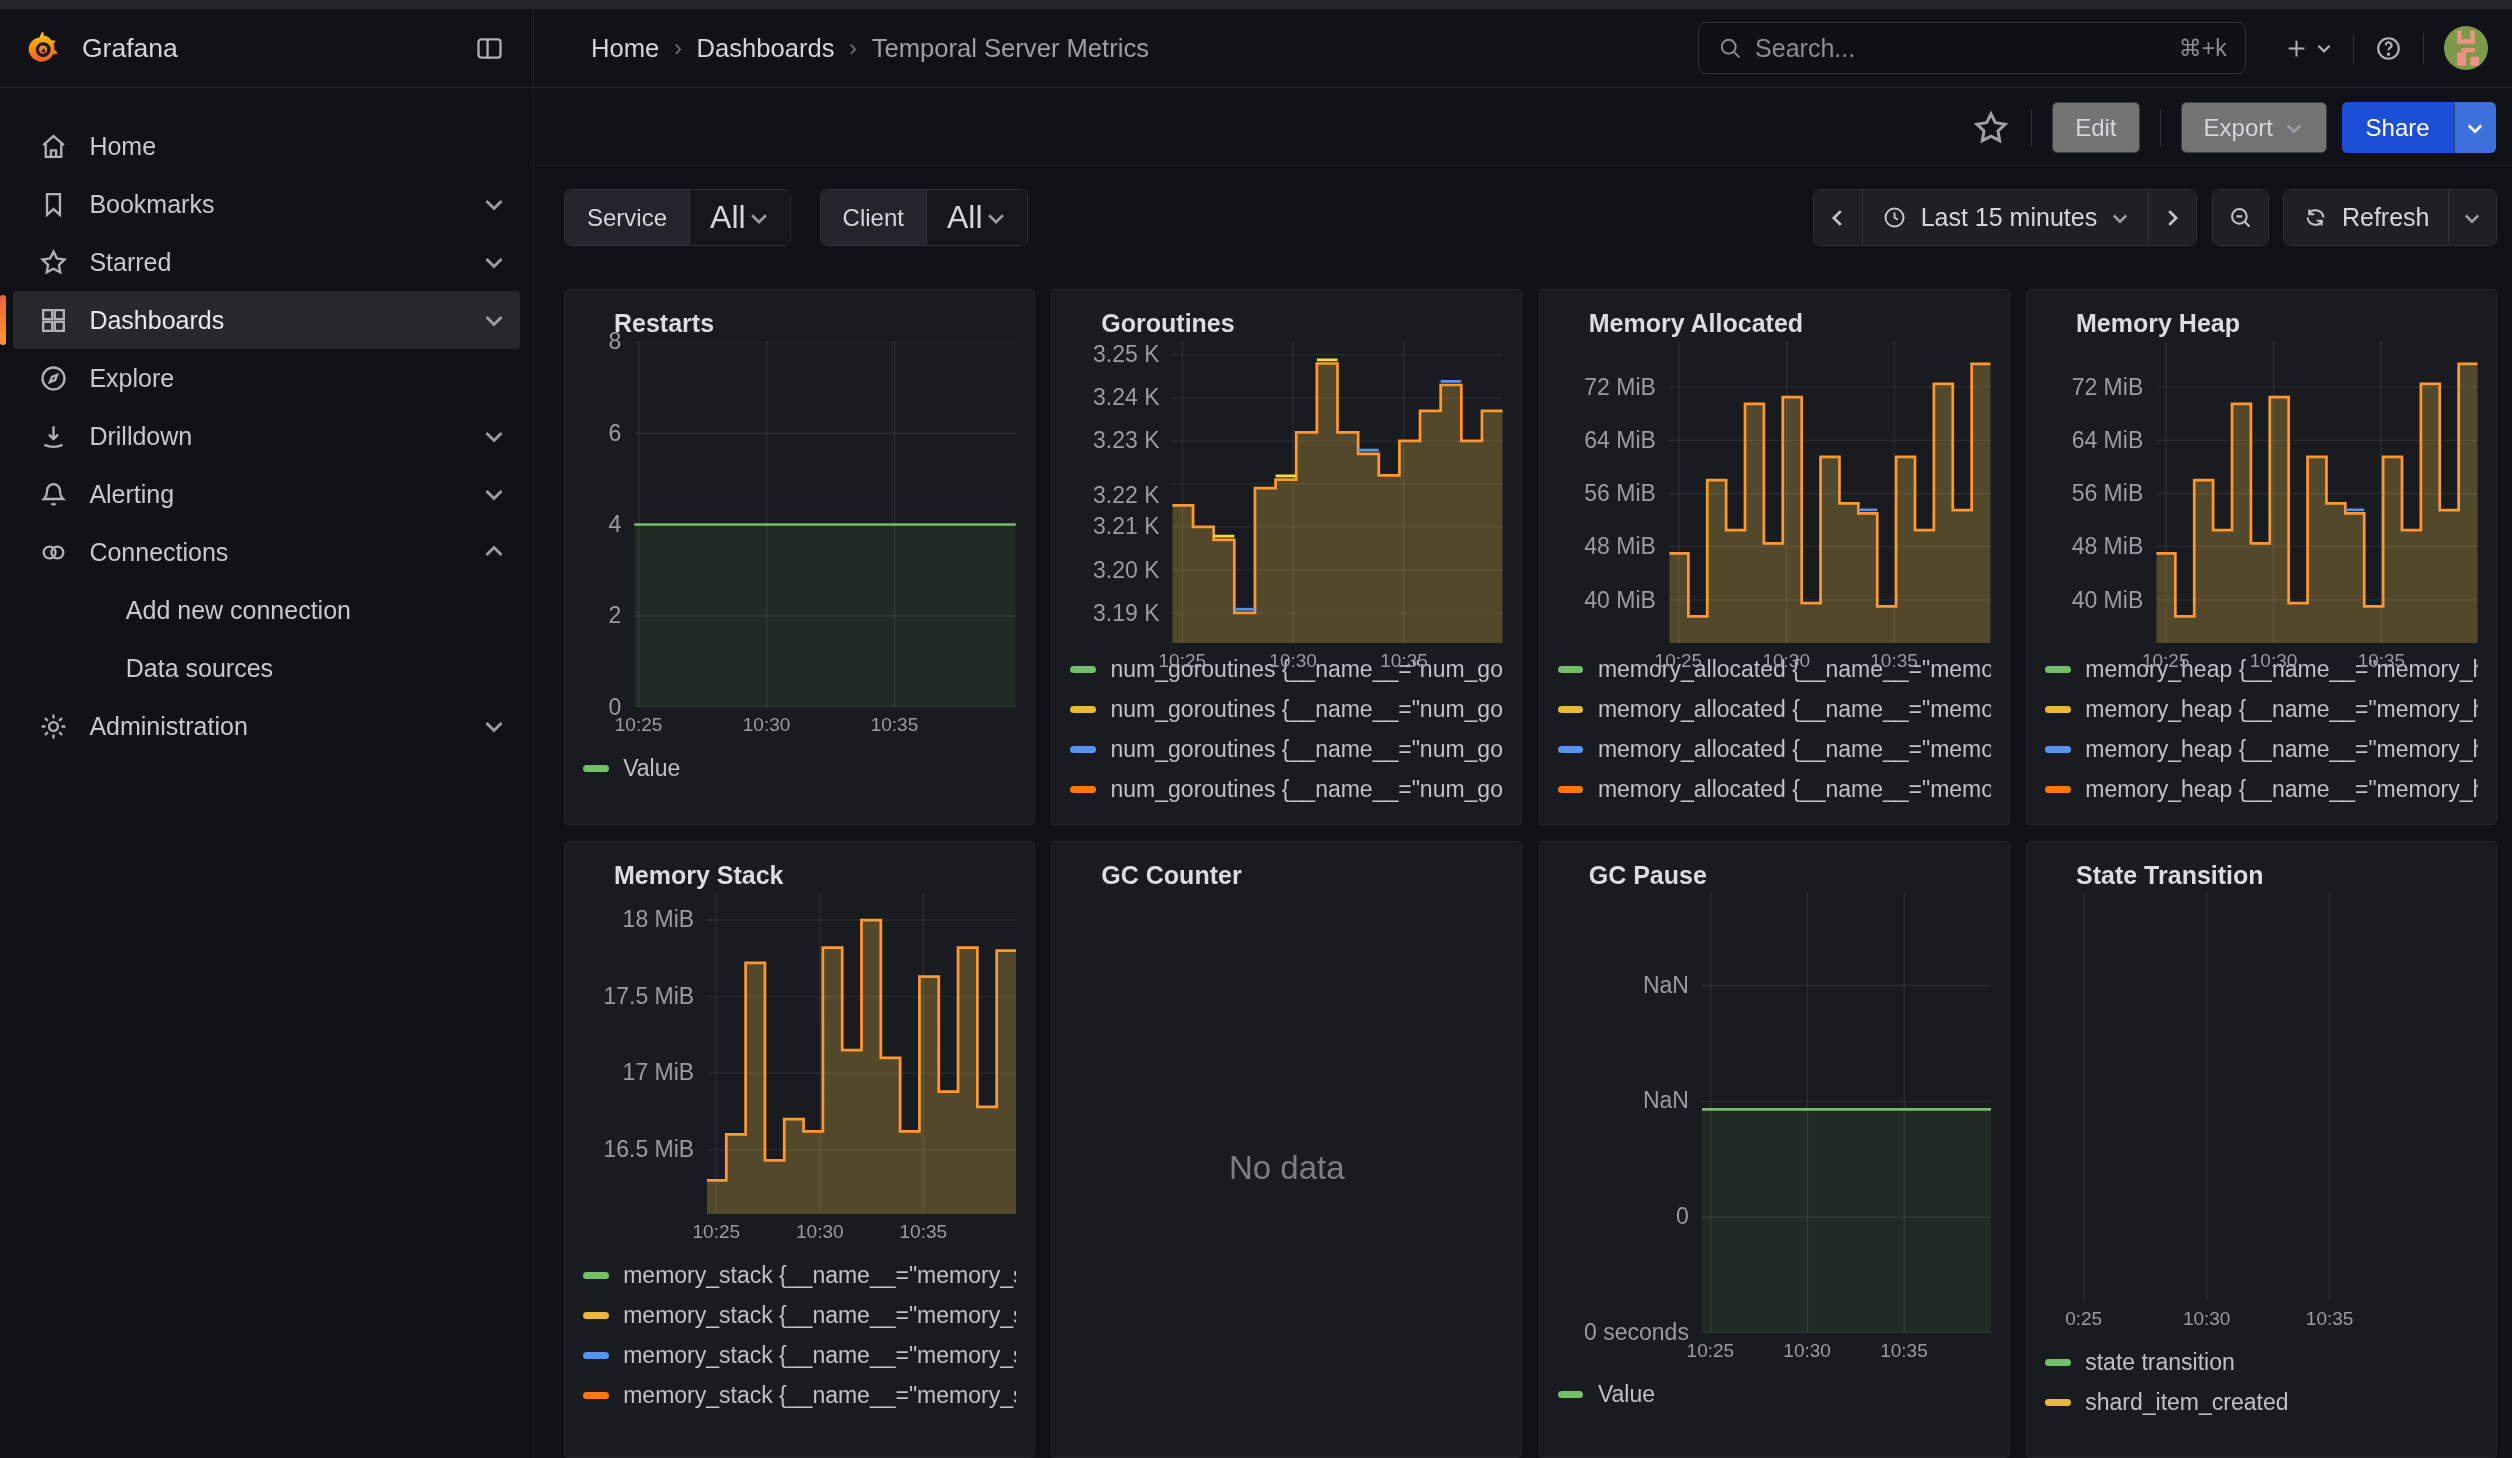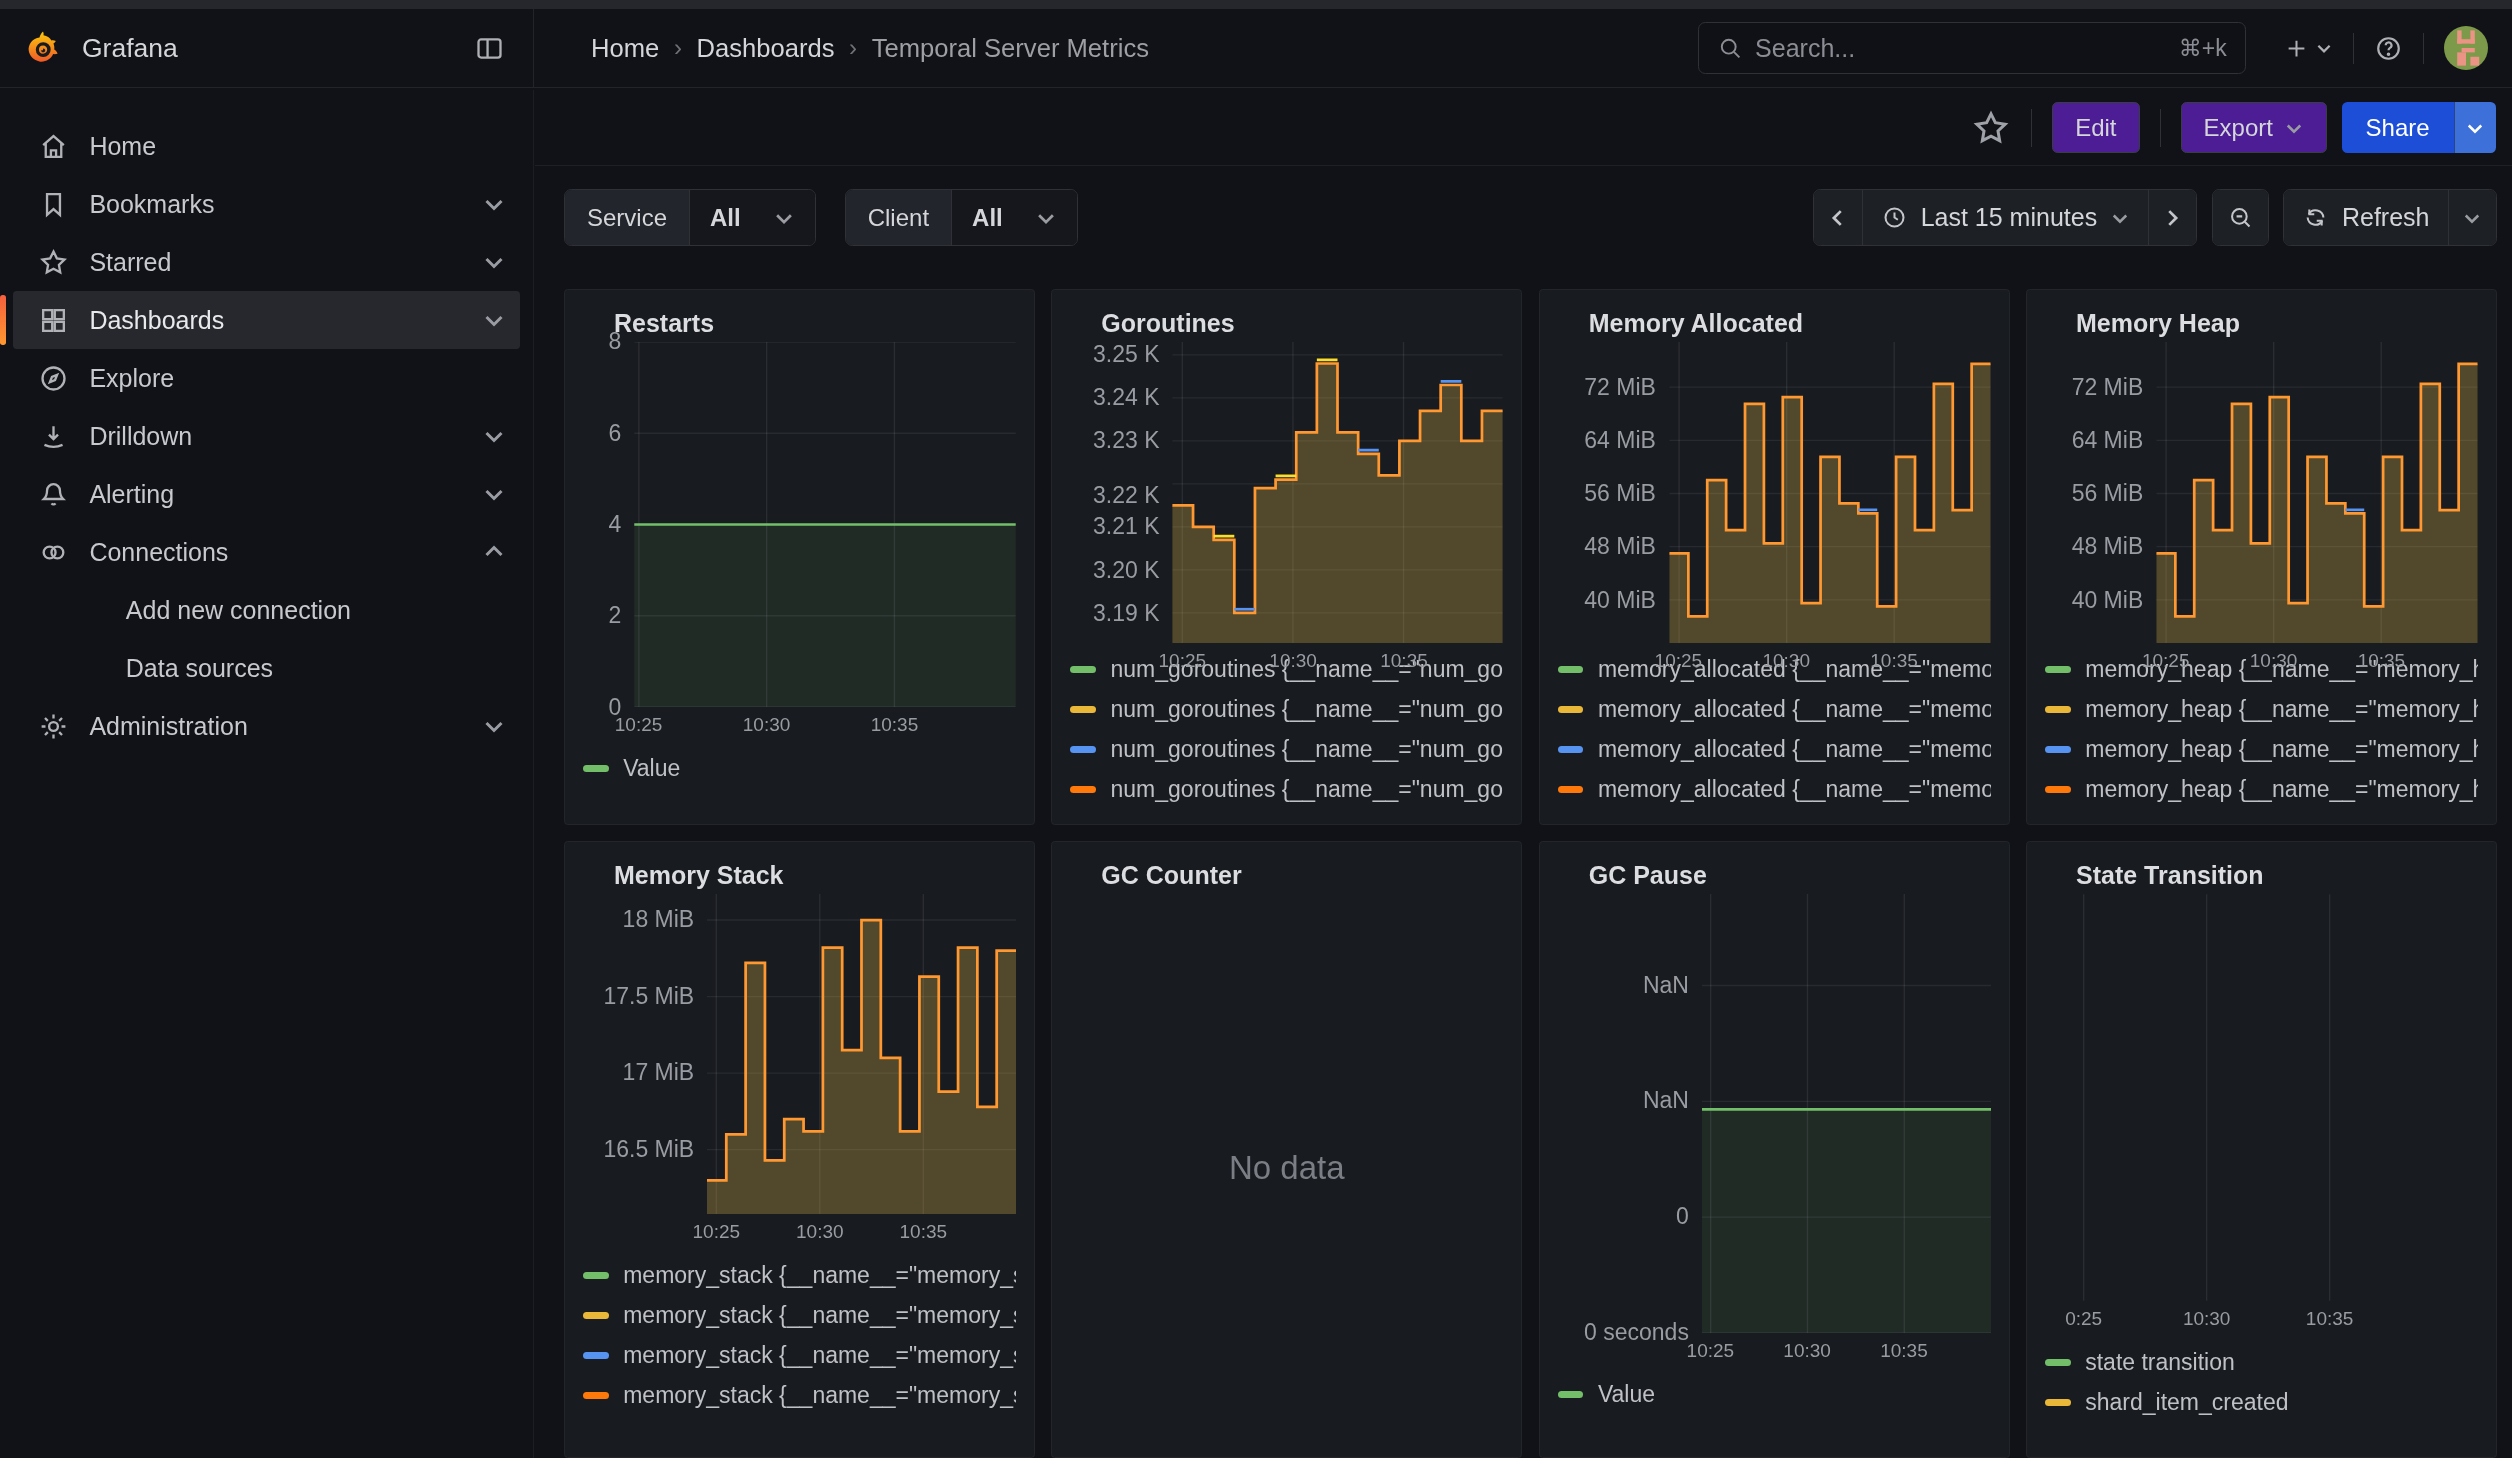--- a/index.html
+++ b/index.html
@@ -48,37 +48,37 @@
   .side-chev { margin-left:auto; margin-right:14.6px; color:#9a9ca3; width:24px; height:24px; }
   .side-chev svg { width:100%; height:100%; }
 
   
   .toolbar { position:absolute; top:90px; left:535px; right:0; height:76px; border-bottom:0.9px solid #1e2025;
              display:flex; align-items:center; justify-content:flex-end; padding-right:16.4px; gap:14.6px; }
   .star-btn { background:none; border:none; color:#9fa1a8; width:40px; height:40px; cursor:pointer; }
   .star-btn svg { width:100%; height:100%; }
   .tb-div { width:0.9px; height:38px; background:#2f3137; margin:0 5.5px; }
   .btn { height:51px; display:inline-flex; align-items:center; gap:11px; padding:0 22px;
-         font-size:24px; color:#d5d6da; background:#4c1d95; border:0.9px solid #3a3d44;
+         font-size:24px; color:#d5d6da; background:#737373; border:0.9px solid #3a3d44;
          border-radius:5.5px; cursor:pointer; font-family:inherit; }
   .btn .chev { width:20px; height:20px; }
   .share-group { display:flex; height:51px; border-radius:5.5px; overflow:hidden; cursor:pointer; }
   .share-main { display:flex; align-items:center; padding:0 24px; background:#1d4ed8; color:#ffffff;
                 font-size:24px; }
   .share-caret { width:42px; display:flex; align-items:center; justify-content:center; background:#3d71d9;
                  border-left:0.9px solid rgba(17,18,23,.45); color:#fff; }
   .chev svg { display:block; width:100%; height:100%; }
 
   
   .filters { position:absolute; top:189px; left:564px; display:flex; gap:29px; }
   .chip { display:flex; height:57px; border:0.9px solid #2f3137; border-radius:7.3px; overflow:hidden; }
   .chip-label { display:flex; align-items:center; padding:0 22px; background:#22252b; color:#d5d6da;
                 font-size:24px; border-right:0.9px solid #2f3137; cursor:default; }
-  .chip-value { display:flex; align-items:center; gap:32px; padding:0 20px; background:#15171c;
-                color:#d5d6da; font-size:24px; font-weight:700; cursor:pointer; }
+  .chip-value { display:flex; align-items:center; gap:2px; padding:0 20px; background:#15171c;
+                color:#d5d6da; font-size:32px; font-weight:400; cursor:pointer; }
   .chip-value .chev { width:22px; height:22px; color:#9a9ca3; }
 
   .timebar { position:absolute; top:189px; right:15.5px; display:flex; gap:14.6px; }
   .tgroup { display:flex; height:57px; border-radius:7.3px; overflow:hidden; border:0.9px solid #2f3137; }
   .tbtn { display:flex; align-items:center; justify-content:center; gap:12.8px; background:#1d2025;
           color:#d5d6da; border:none; font-size:25px; font-family:inherit; cursor:pointer; padding:0 18px; }
   .tbtn + .tbtn { border-left:0.9px solid #2f3137; }
   .tbtn .ic24 { width:27px; height:27px; color:#c3c5ca; }
   .ic24 svg { width:100%; height:100%; display:block; }
   .narrow { width:48px; padding:0; }

